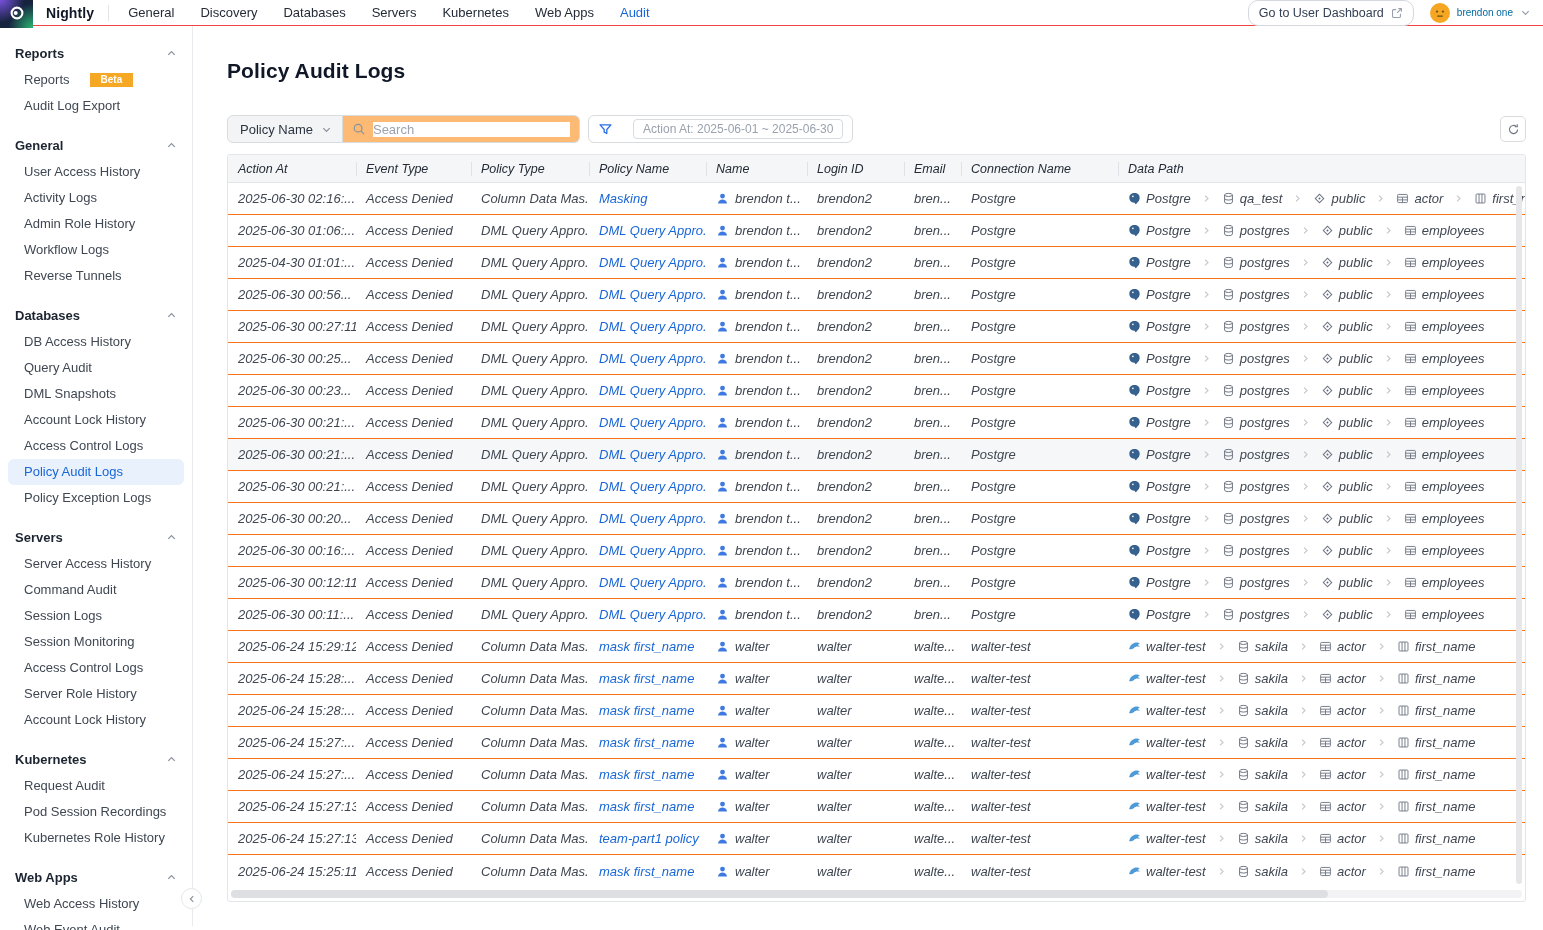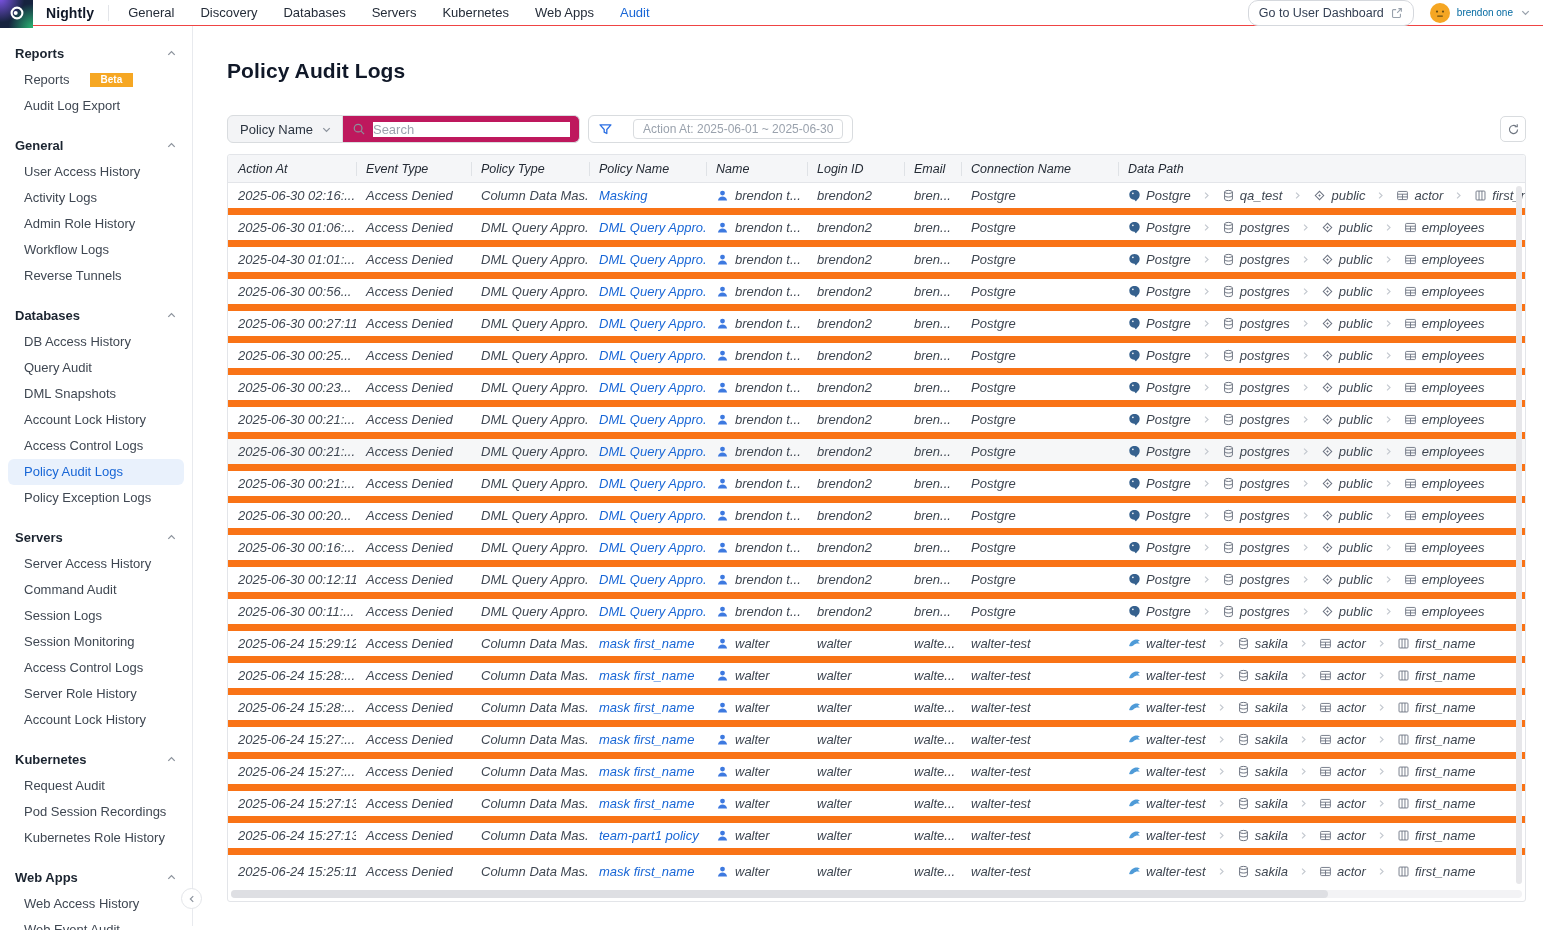--- a/index.html
+++ b/index.html
@@ -31,34 +31,34 @@
   .side-item.active { background:#e9f1fc; color:#1866d6; }
   .badge { background:#f6a723; color:#fff; font-size:10px; font-weight:700; border-radius:0; padding:2px 11px; margin-left:20px; line-height:1; }
   .collapse-btn { position:absolute; right:-10px; bottom:17px; width:21px; height:21px; border-radius:50%; background:#fff; border:1px solid #e3e5e9; display:flex; align-items:center; justify-content:center; cursor:pointer; z-index:6; }
 
   
   .main { flex:1; padding:0 0 0 34px; }
   .page-title { font-size:21px; font-weight:700; color:#101828; margin-top:33px; letter-spacing:.1px; }
 
   .filter-bar { margin-top:32px; display:flex; align-items:center; width:1299px; }
   .field-select { display:flex; align-items:center; gap:8px; height:28px; padding:0 10px 0 12px; background:#f3f4f6; border:1px solid #d9dcdf; border-radius:6px 0 0 6px; font-size:13px; color:#2b3440; cursor:pointer; white-space:nowrap; }
-  .search-box { display:flex; align-items:center; gap:7px; width:237px; height:28px; background:#be185d; border:1px solid #d9dcdf; border-left:none; border-radius:0 6px 6px 0; padding:0 9px; }
+  .search-box { display:flex; align-items:center; gap:7px; width:237px; height:28px; background:#fdba74; border:1px solid #d9dcdf; border-left:none; border-radius:0 6px 6px 0; padding:0 9px; }
   .search-box input { border:none; outline:none; font-size:13px; color:#3f4752; width:100%; font-family:"Liberation Sans", sans-serif; }
   .search-box input::placeholder { color:#9ca3af; }
   .filter-group { display:flex; align-items:center; gap:20px; height:28px; border:1px solid #d9dcdf; border-radius:6px; margin-left:8px; padding:0 9px; cursor:pointer; }
   .date-chip { border:1px solid #d9dcdf; border-radius:4px; height:20px; display:flex; align-items:center; padding:0 9px; font-size:12px; color:#9aa2ad; background:#fff; white-space:nowrap; }
   .refresh-btn { margin-left:auto; width:26px; height:26px; border:1px solid #d9dcdf; border-radius:5px; background:#fff; display:flex; align-items:center; justify-content:center; cursor:pointer; }
 
   
   .table { width:1299px; margin-top:11px; border:1px solid #e3e5e9; border-radius:3px; position:relative; background:#fff; }
   .thead, .tr { display:grid; grid-template-columns:128px 115px 118px 117px 101px 97px 57px 157px minmax(0,1fr); align-items:center;font-style:italic; }
   .thead { height:28px; background:#f5f6f8; border-bottom:1px solid #e3e5e9; border-radius:3px 3px 0 0; }
   .th { font-size:12.5px; font-weight:500; color:#252c36; padding-left:10px; position:relative; white-space:nowrap; }
   .th + .th::before { content:""; position:absolute; left:0; top:50%; transform:translateY(-50%); width:1px; height:14px; background:#dfe2e6; }
-  .tr { height:32px; border-bottom:7px solid #f97316; }
+  .tr { height:32px; border-bottom:1px solid #f97316; }
   .tr.highlight { background:#f6f7f8; }
   .tr:last-child { border-bottom:none; }
   .td { padding-left:10px; font-size:13px; color:#3f4752; white-space:nowrap; overflow:hidden; display:flex; align-items:center; gap:6px; }
   .link { color:#1866d6; cursor:pointer; }
   .path-seg { display:flex; align-items:center; gap:5px; }
   .path-chevron { margin:0 5px; display:flex; align-items:center; }
   .icn { display:inline-flex; align-items:center; }
 
   .hscroll { height:8px; margin:3px 3px 3px 3px; background:#f3f3f5; border-radius:4px; position:relative; }
   .hscroll-thumb { position:absolute; left:0; top:0; height:8px; width:85%; background:#dedfe3; border-radius:4px; cursor:pointer; }

